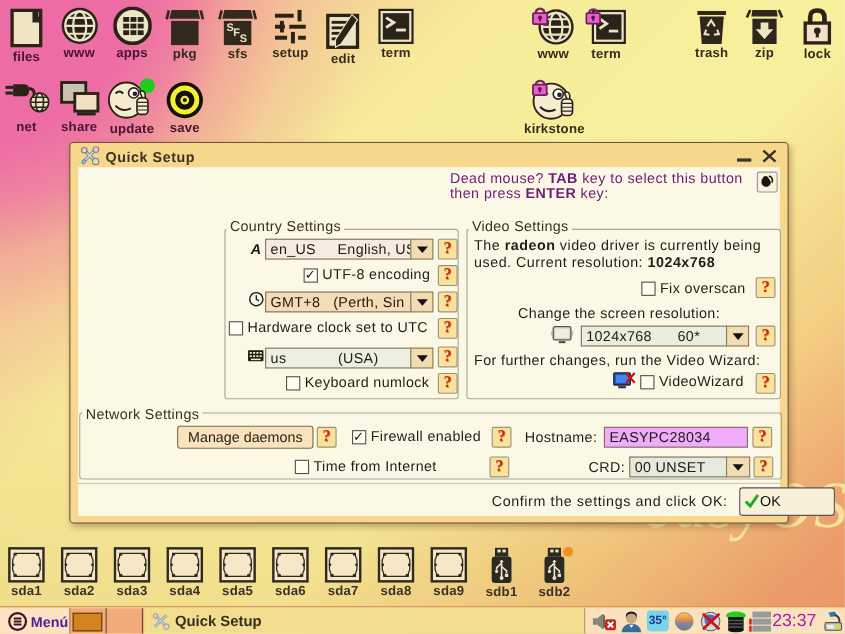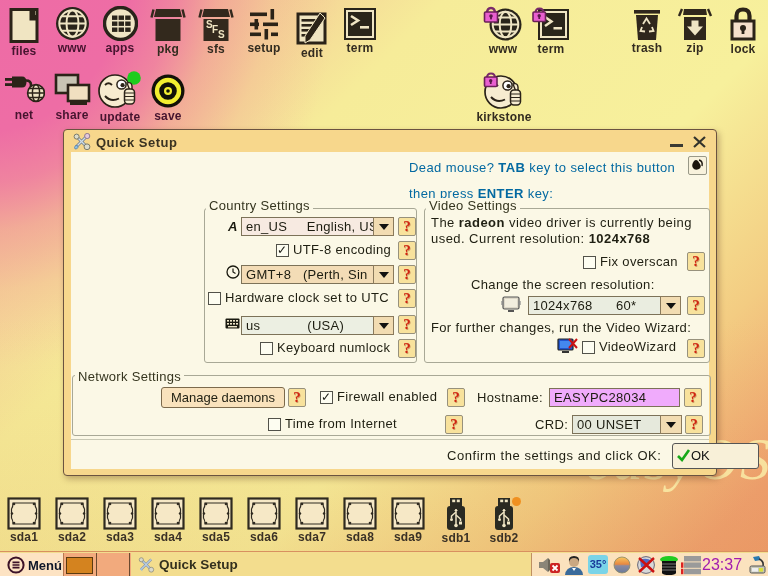--- a/index.html
+++ b/index.html
@@ -307,21 +307,21 @@
       <circle cx="3.6" cy="3.6" r="2.5" fill="#dcdccc" stroke="#7a7a6a" stroke-width="1"></circle>
     </svg>
     <span id="title">Quick Setup</span>
     <div class="abs" style="left:606px;top:14px;width:13px;height:2.5px;background:#3a3a33"></div>
     <svg class="abs" style="left:628px;top:5px" width="15" height="14" viewBox="0 0 15 14">
       <path d="M2 2 L13 12 M13 2 L2 12" stroke="#33332c" stroke-width="2.2" fill="none"></path>
     </svg>
   </div>
   <div id="content">
 
-    <div class="abs" style="left:338px;top:3px;width:285px;font-size:13px;color:#0369a1;line-height:26px;letter-spacing:.4px;">Dead mouse? <b>TAB</b> key to select this button then press <b>ENTER</b> key:</div>
+    <div class="abs" style="left:338px;top:3px;width:285px;font-size:13px;color:#701a75;line-height:14px;letter-spacing:.4px;">Dead mouse? <b>TAB</b> key to select this button then press <b>ENTER</b> key:</div>
     <div class="abs" style="left:617px;top:4px;width:17px;height:17px;background:#f8f2dc;border:1px solid #998;border-radius:2px;">
       <svg width="17" height="17" viewBox="0 0 17 17">
         <path d="M5 4 Q7 2 9 4 L11 7 Q13 10 10 12 Q6 14 4 11 Q2 8 5 4 Z" fill="#1a140c"></path>
         <path d="M10 3 Q14 4 13 9" stroke="#1a140c" stroke-width="1.4" fill="none"></path>
       </svg>
     </div>
 
     <div class="fieldset" style="left:133px;top:56px;width:211px;height:153px;"></div>
     <div class="flegend" style="left:135px;top:46px;">Country Settings</div>
 
@@ -612,21 +612,21 @@
   </div>
 </div>
 
 <div id="taskbar" style="position:absolute;left:0;top:551px;width:768px;height:25px;background:#f3dd8e;border-top:1px solid #d89060;">
 
   <div class="abs" style="left:0;top:1px;width:63px;height:24px;background:#fde3c3;"></div>
   <svg class="abs" style="left:7px;top:4px" width="18" height="18" viewBox="0 0 18 18">
     <circle cx="9" cy="9" r="7.6" fill="none" stroke="#3c1228" stroke-width="2"></circle>
     <path d="M5.5 6.3 H12.5 M5.5 9 H12.5 M5.5 11.7 H12.5" stroke="#3c1228" stroke-width="1.7"></path>
   </svg>
-  <span class="abs" style="left:28px;top:6px;font-size:13px;font-weight:bold;color:#0f172a;">Menú</span>
+  <span class="abs" style="left:28px;top:6px;font-size:13px;font-weight:bold;color:#4c1d95;">Menú</span>
 
   <div class="abs" style="left:63px;top:1px;width:67px;height:24px;background:#f2aa7d;border-left:1px solid #b87850;"></div>
   <div class="abs" style="left:66px;top:5px;width:25px;height:15px;background:#d4831f;border:1px solid #5a3a10;"></div>
   <div class="abs" style="left:96px;top:1px;width:1px;height:24px;background:#6a4a30;"></div>
   <div class="abs" style="left:129px;top:1px;width:1px;height:24px;background:#6a4a30;"></div>
 
   <svg class="abs" style="left:138px;top:4px" width="17" height="17" viewBox="0 0 18 17">
     <g stroke="#8a97a8" stroke-width="2.6" fill="none">
         <path d="M3 14 L14 3"></path>
         <path d="M3 3 L14 14"></path>

